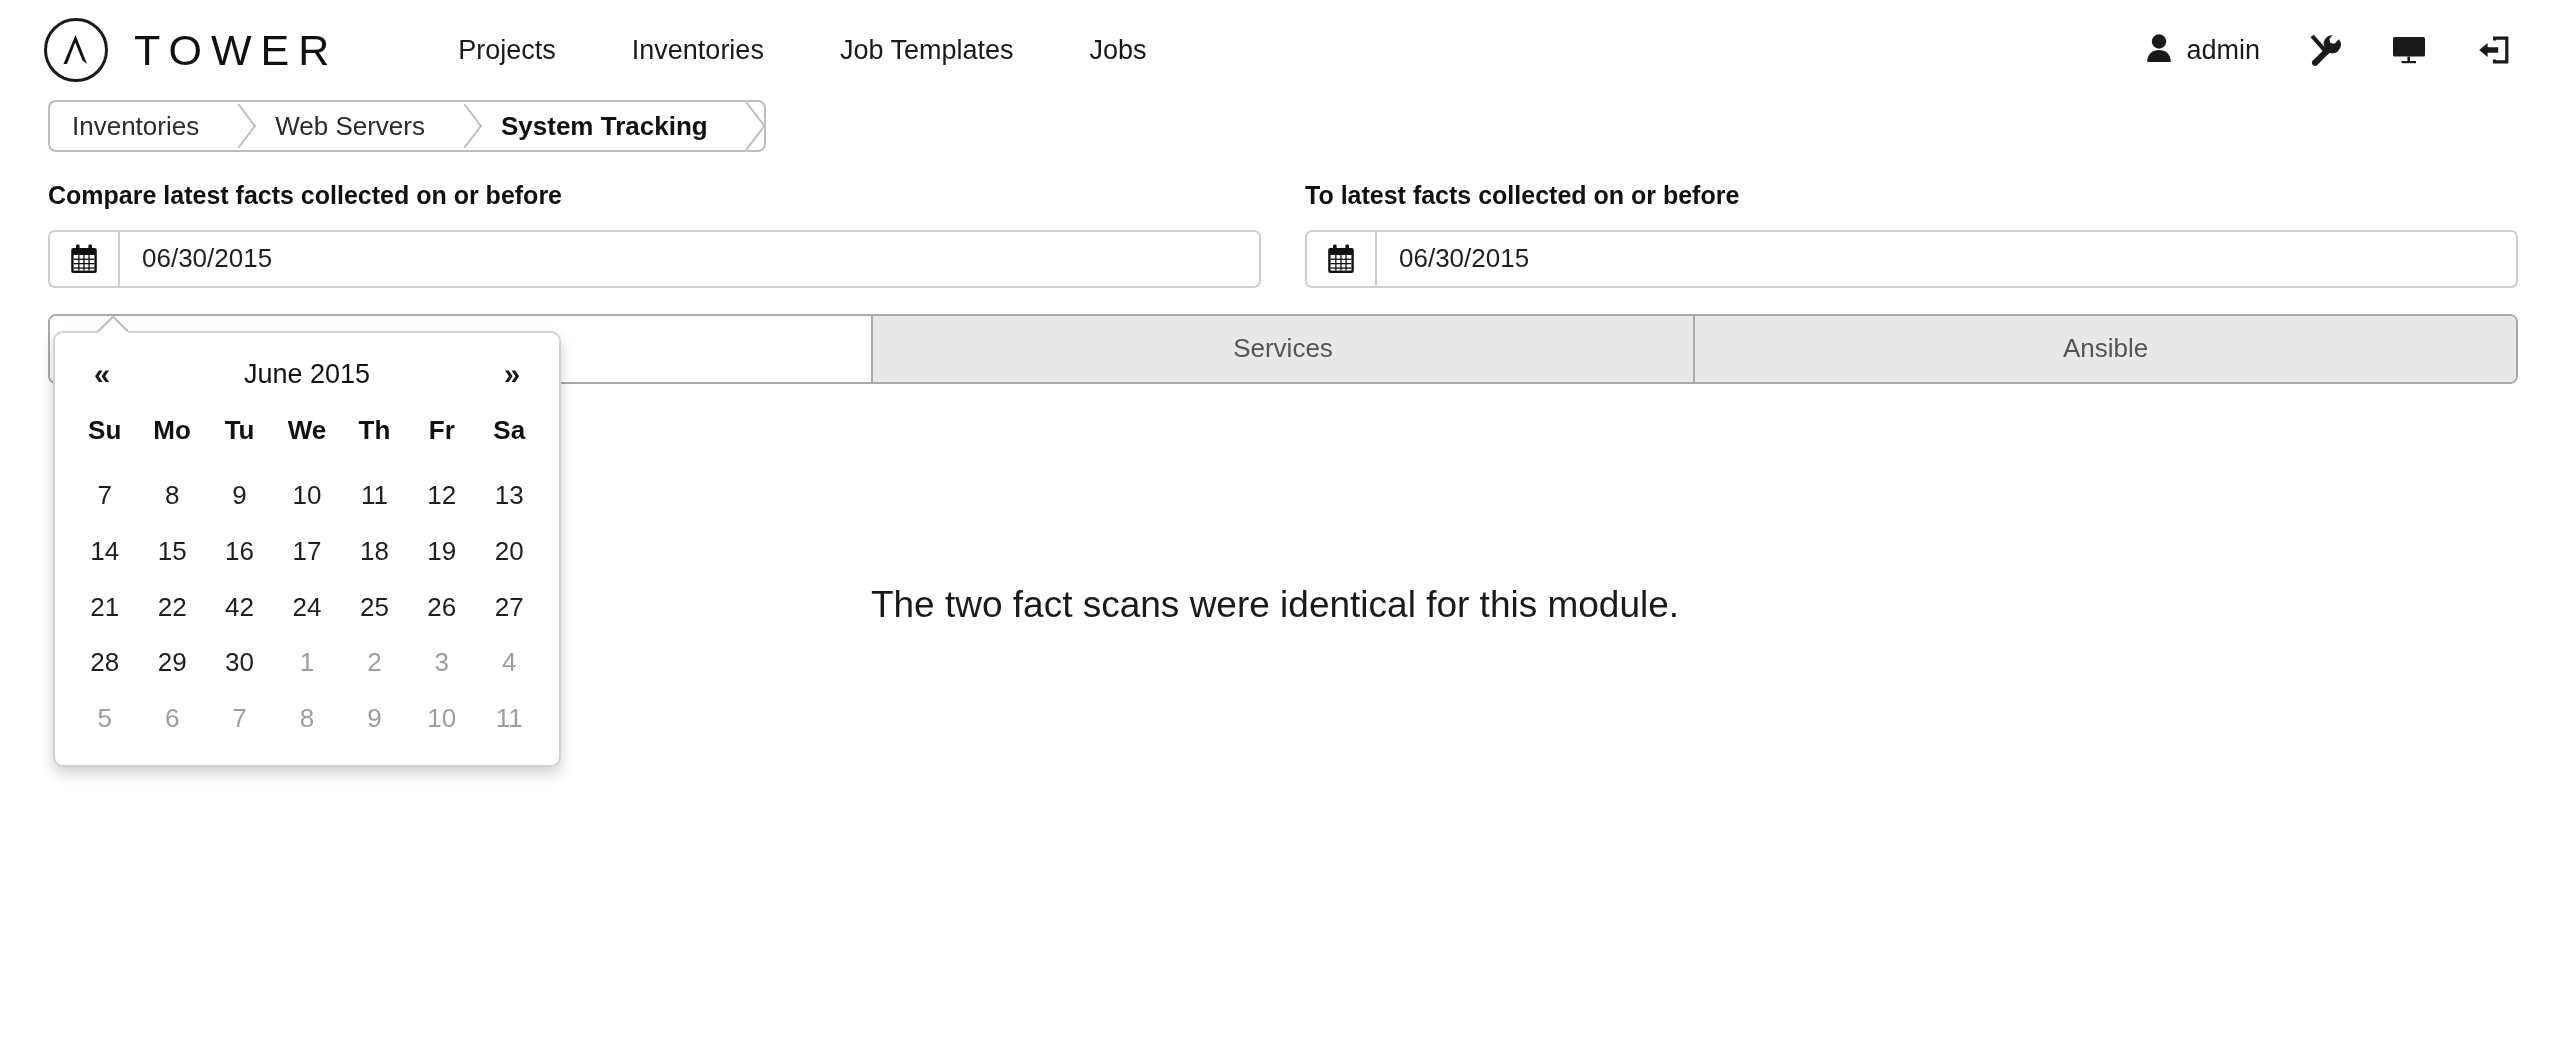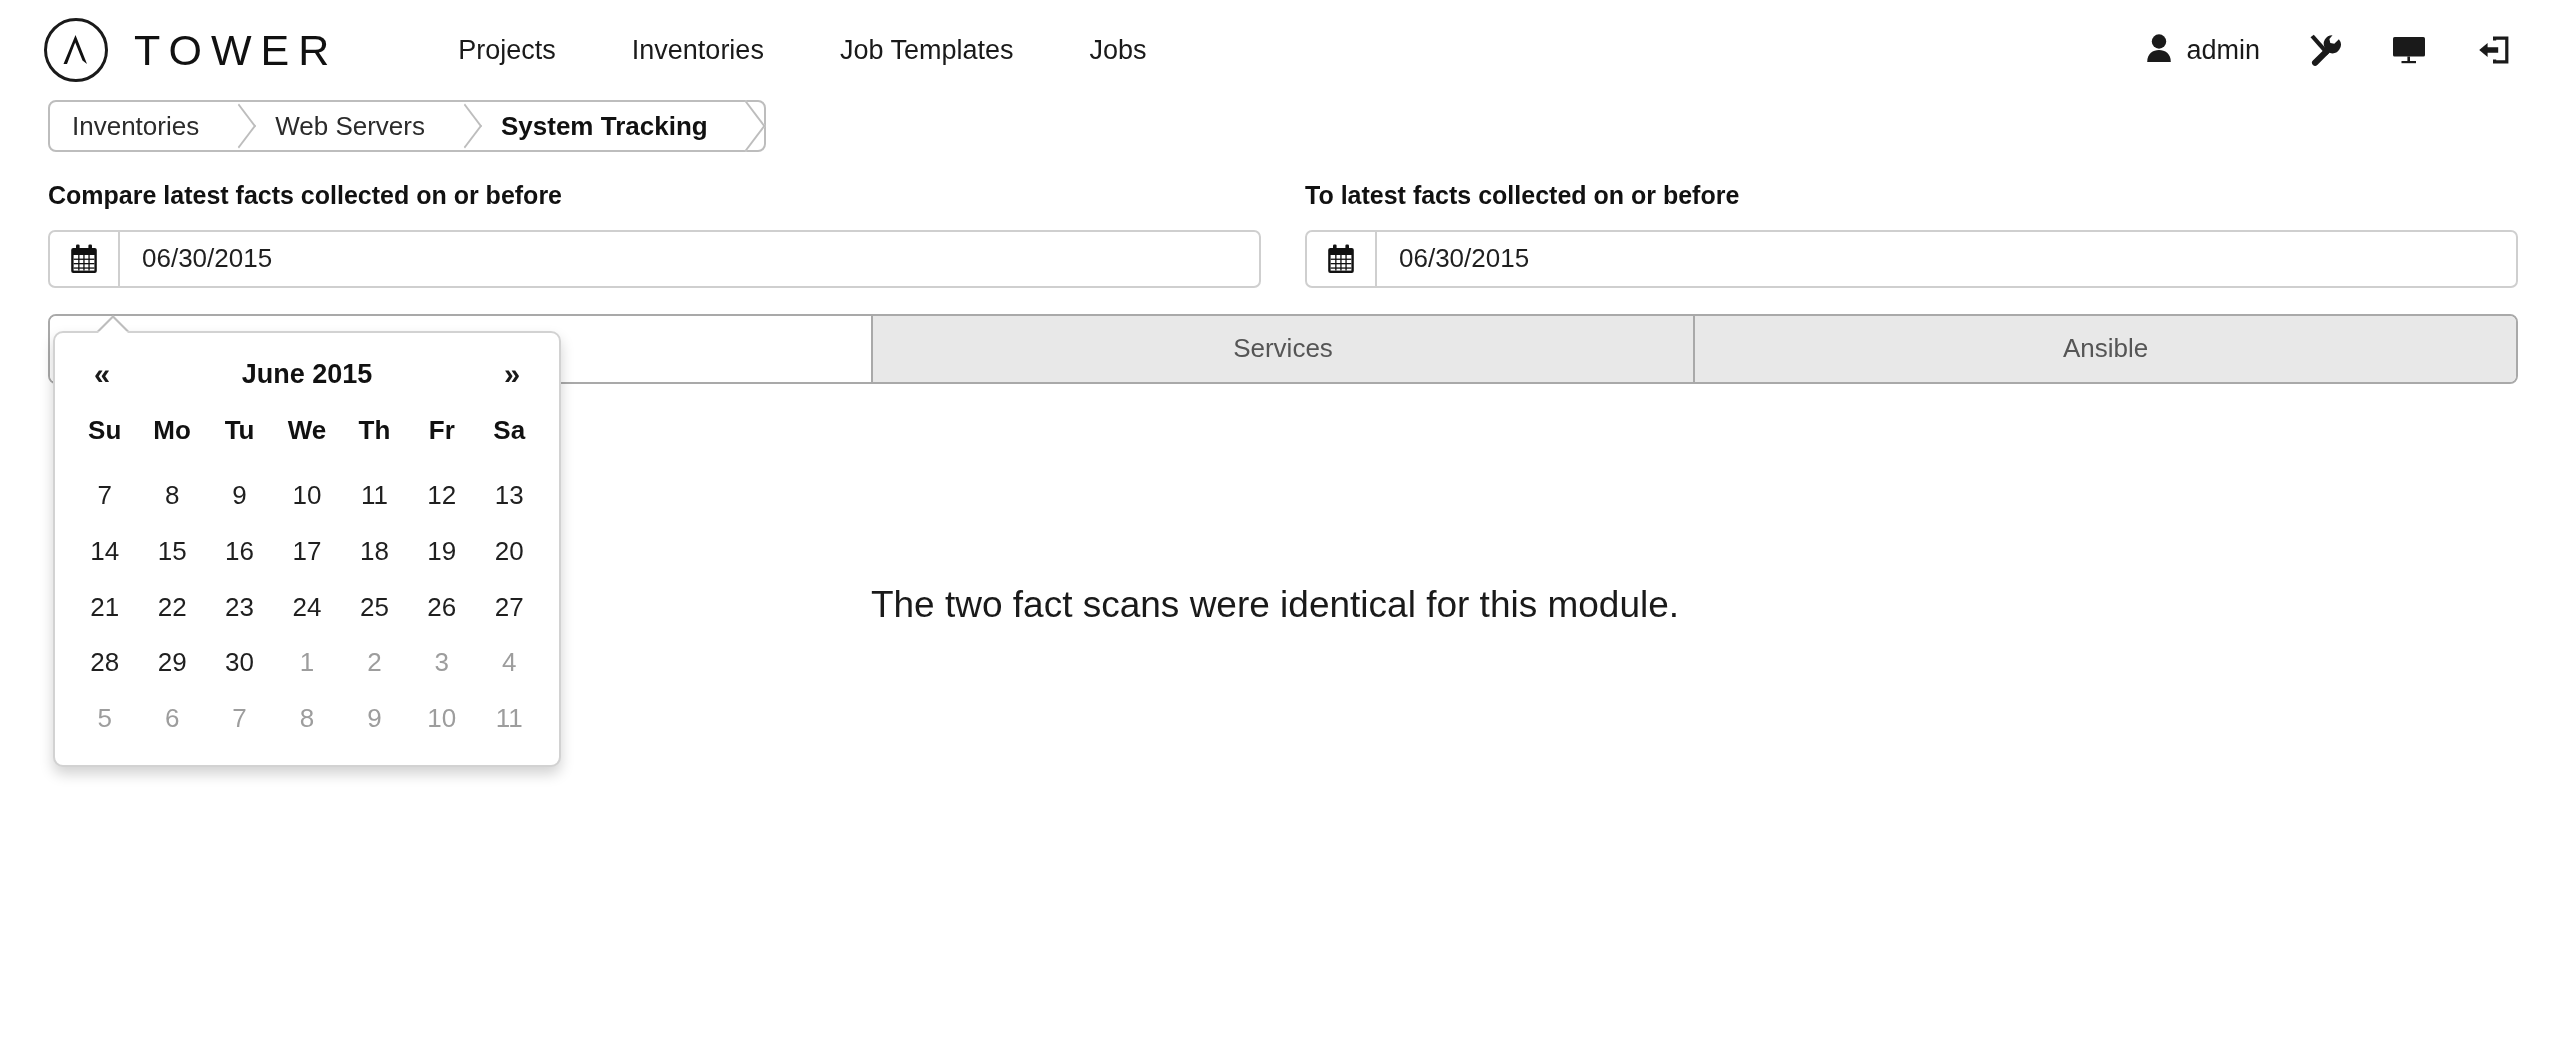--- a/index.html
+++ b/index.html
@@ -211,21 +211,21 @@
     height: 62px;
   }
   .dp-nav {
     width: 62px; text-align: center;
     font-size: 29px; font-weight: bold; color: #1a1a1a;
     cursor: pointer;
     user-select: none;
   }
   .dp-title {
     flex: 1; text-align: center;
-    font-size: 27px; font-weight: bold; color: #111;
+    font-size: 27px; font-weight: normal; color: #111;
     cursor: pointer;
   }
   .dp-grid { width: 100%; border-collapse: collapse; }
   .dp-grid th {
     font-size: 26px;
     font-weight: bold;
     color: #111;
     padding: 10px 0 22px 0;
     text-align: center;
     width: 14.2857%;
@@ -403,21 +403,21 @@
         <td>15</td>
         <td>16</td>
         <td>17</td>
         <td>18</td>
         <td>19</td>
         <td>20</td>
       </tr>
       <tr>
         <td>21</td>
         <td>22</td>
-        <td>23</td>
+        <td>42</td>
         <td>24</td>
         <td>25</td>
         <td>26</td>
         <td>27</td>
       </tr>
       <tr>
         <td>28</td>
         <td>29</td>
         <td>30</td>
         <td class="muted">1</td>

